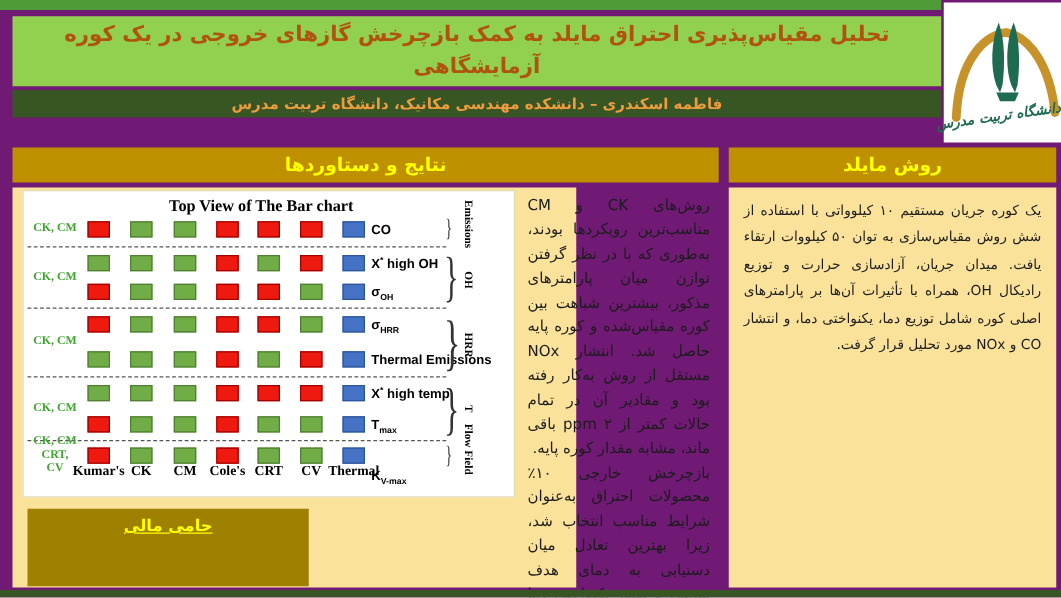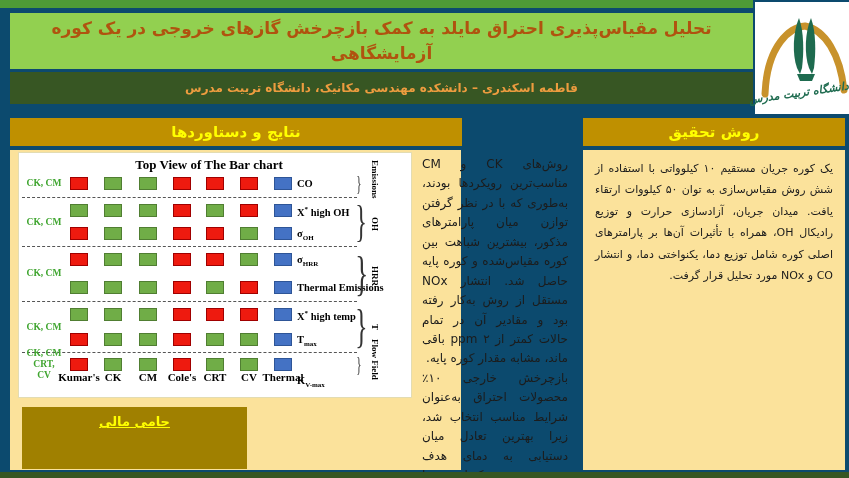--- a/index.html
+++ b/index.html
@@ -1,52 +1,52 @@
 <!DOCTYPE html>
 <html lang="fa"><head>
 <meta charset="utf-8">
 <style>
   * { margin:0; padding:0; box-sizing:border-box; }
   html,body { background:#ffffff; }
   body { font-family:"DejaVu Sans", sans-serif; }
-  #poster { position:relative; width:849px; height:478px; background:#0c4a6e; overflow:hidden; }
+  #poster { position:relative; width:849px; height:478px; background:#701a75; overflow:hidden; }
 
   .top-strip    { position:absolute; left:0; top:0; width:753px; height:8px; background:#4E9A36; }
   .bottom-strip { position:absolute; left:0; top:472px; width:849px; height:6px; background:#375623; }
 
   .title-box { position:absolute; left:10px; top:13px; width:743px; height:56px; background:#92D050;
                display:flex; align-items:center; justify-content:center; }
   .title-box .title { color:#B0530F; font-weight:bold; font-size:17px; line-height:1.45;
                text-align:center; direction:rtl; padding:0 40px; }
 
-  .author-bar { position:absolute; left:10px; top:72px; width:743px; height:32px; background:#375623;
+  .author-bar { position:absolute; left:10px; top:72px; width:743px; height:22px; background:#375623;
                display:flex; align-items:center; justify-content:center; }
   .author-bar .authors { color:#ED9C3F; font-weight:bold; font-size:12px; direction:rtl; text-align:center; }
 
   .logo-box { position:absolute; left:755px; top:2px; width:94px; height:112px; background:#ffffff; }
   .logo-caption { position:absolute; left:0; top:84px; width:94px; text-align:center;
                color:#1E6B4F; font-weight:bold; font-size:11px; font-style:italic;
                transform:rotate(-8deg); direction:rtl; white-space:nowrap; }
 
   .section-header { position:absolute; height:28px; background:#BF9000; display:flex;
                align-items:center; justify-content:center; }
   .section-header span { color:#FFFF00; font-weight:bold; font-size:15px; direction:rtl; }
-  #results-header { left:10px;  top:118px; width:452px; }
+  #results-header { left:10px;  top:118px; width:565px; }
   #method-header  { left:583px; top:118px; width:262px; }
 
   .panel { position:absolute; background:#FBE29B; }
   #results-panel { left:10px;  top:150px; width:451px; height:320px; }
   #method-panel  { left:583px; top:150px; width:262px; height:320px; }
 
   .chart-panel { position:absolute; left:8px; top:2px; width:394px; height:246px;
                background:#ffffff; border:1px solid #e3dcb2; }
   .chart-title { position:absolute; left:50px; top:4px; width:280px; text-align:center;
                font-family:"Liberation Serif","DejaVu Serif",serif; font-weight:bold; font-size:13px; color:#000; }
   .cell { position:absolute; width:18px; height:13px; }
-  .row-label { position:absolute; font-family:Liberation Serif, serif;
+  .row-label { position:absolute; font-family:Liberation Sans, sans-serif;
                font-weight:bold; font-size:10.5px; color:#000; white-space:nowrap; }
   .row-label sub { font-size:7px; }
   .row-label sup { font-size:7px; }
   .left-label { position:absolute; left:0; width:50px; text-align:center;
                font-family:"Liberation Serif","DejaVu Serif",serif; font-weight:bold;
                font-size:9.5px; color:#3FA52F; line-height:1.15; white-space:pre-line; }
   .dash-line { position:absolute; left:3px; width:335px; height:0;
                border-top:1px dashed #555; }
   .x-label { position:absolute; top:218px; font-family:"Liberation Serif","DejaVu Serif",serif;
                font-weight:bold; font-size:11px; color:#000; text-align:center; width:44px; }
@@ -93,21 +93,21 @@
       <path d="M42 72 L 60 72 L 57 79 L 45 79 Z" fill="#1E6B4F"></path>
     </svg>
     <div class="logo-caption">دانشگاه تربیت مدرس</div>
   </div>
 
   <div class="section-header" id="results-header">
     <span>نتایج و دستاوردها</span>
   </div>
 
   <div class="section-header" id="method-header">
-    <span>روش تحقیق</span>
+    <span>روش مایلد</span>
   </div>
 
   <div class="panel" id="results-panel">
     <div class="chart-panel" id="chart">
       <div class="chart-title">Top View of The Bar chart</div>
     <div class="cell" style="left: 51px; top: 24px; background: rgb(238, 26, 15); border: 1px solid rgb(160, 0, 0);"></div>
         <div class="cell" style="left: 85px; top: 24px; background: rgb(112, 173, 71); border: 1px solid rgb(80, 126, 50);"></div>
         <div class="cell" style="left: 120px; top: 24px; background: rgb(112, 173, 71); border: 1px solid rgb(80, 126, 50);"></div>
         <div class="cell" style="left: 154px; top: 24px; background: rgb(238, 26, 15); border: 1px solid rgb(160, 0, 0);"></div>
         <div class="cell" style="left: 187px; top: 24px; background: rgb(238, 26, 15); border: 1px solid rgb(160, 0, 0);"></div>

